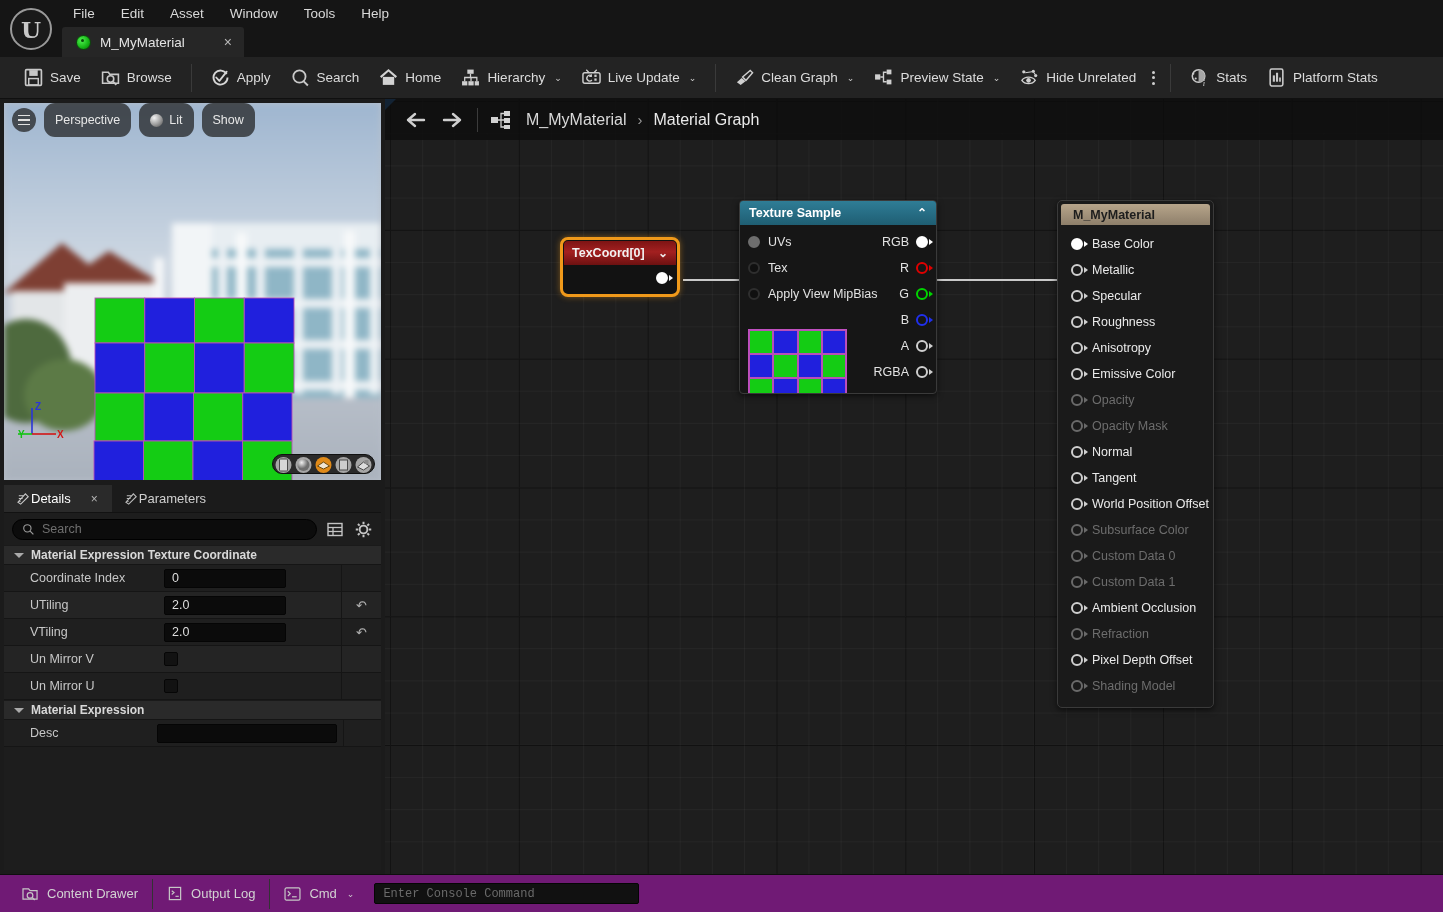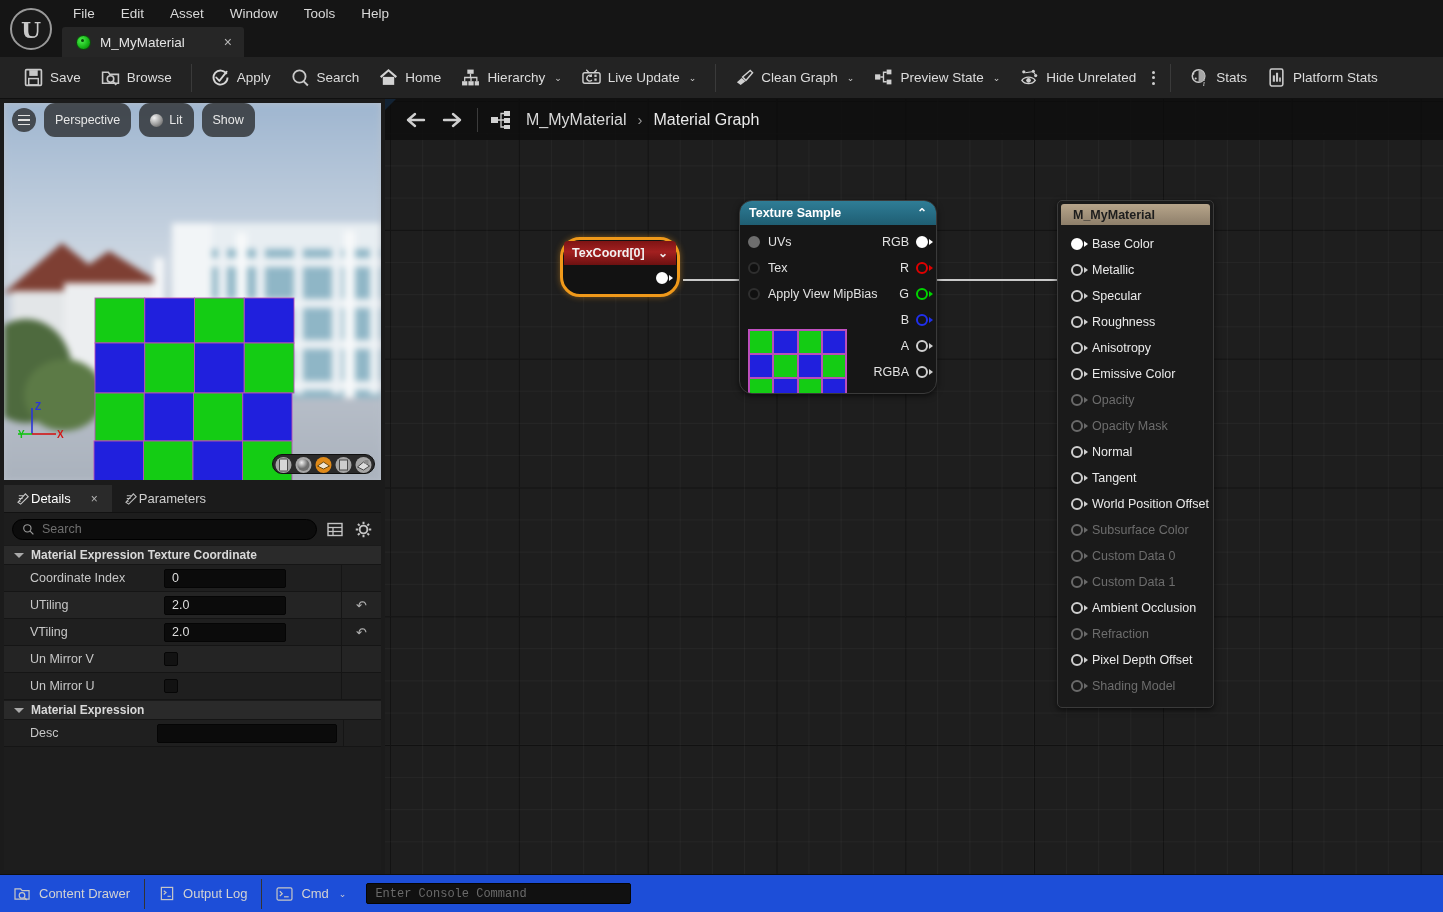--- a/index.html
+++ b/index.html
@@ -127,29 +127,29 @@
   .gsep { width:1px; height:24px; background:#3c3c3c; margin:0 10px 0 6px; }
   .crumb { font-size:16px; color:#d9d9d9; cursor:pointer; }
   .crumb-sep { font-size:15px; color:#9c9c9c; margin:0 9px; }
   .crumb.last { color:#e9e9e9; }
   .corner-tri { position:absolute; left:0; top:0; width:0; height:0;
     border-left:11px solid #2f7fd0; border-bottom:11px solid transparent; }
 
   
   .node { position:absolute; }
   .node-texcoord { left:175px; top:138px; width:120px; height:60px;
-     background:#121212; border:3px solid #f0991a; border-radius:20px; box-shadow:0 0 6px rgba(240,153,26,.45); }
+     background:#121212; border:3px solid #f0991a; border-radius:8px; box-shadow:0 0 6px rgba(240,153,26,.45); }
   .nt-head { height:24px; margin:1px; border-radius:4px 4px 0 0;
      background:linear-gradient(to bottom,#7d1414 0%,#a32020 45%,#6d1111 100%);
      display:flex; align-items:center; justify-content:space-between; padding:0 8px;}
   .nt-head span { font-size:12.5px; font-weight:bold; color:#f2f2f2; }
   .nt-body { height:28px; position:relative; }
 
   .node-tex { left:354px; top:101px; width:198px; height:113px; }
-  .ntx-wrap { background:#161616; border:1px solid #3a3a3a; border-radius:13px; overflow:hidden;
+  .ntx-wrap { background:#161616; border:1px solid #3a3a3a; border-radius:4px; overflow:hidden;
      box-shadow:0 2px 6px rgba(0,0,0,.6); }
   .ntx-head { height:24px; background:linear-gradient(to bottom,#2f7d96 0%,#1f5e73 100%);
      display:flex; align-items:center; justify-content:space-between; padding:0 9px; }
   .ntx-head span { font-size:12.5px; font-weight:bold; color:#ffffff; }
   .ntx-body { position:relative; padding:4px 0 8px 0; }
   .pin-row { height:26px; display:flex; align-items:center; justify-content:space-between; padding:0 8px; }
   .pin-left { display:flex; align-items:center; gap:8px; }
   .pin-right { display:flex; align-items:center; gap:7px; }
   .pin-label { font-size:12.5px; color:#e2e2e2; }
   .tex-thumb { position:absolute; left:8px; top:104px; width:99px; height:98px;
@@ -179,21 +179,21 @@
   .pin.gray .ring { background:#6e6e6e; border-color:#6e6e6e; }
   .pin.hollowdark .ring { border-color:#2e2e2e; background:#101010; }
   .pin.r .ring{border-color:#e00000;} .pin.r .arrow{border-left-color:#e00000;}
   .pin.g .ring{border-color:#00d400;} .pin.g .arrow{border-left-color:#00d400;}
   .pin.b .ring{border-color:#2030ee;} .pin.b .arrow{border-left-color:#2030ee;}
 
   .wire { position:absolute; height:2px; background:#c9c9c9; }
 
   
   .statusbar { position:absolute; left:0; top:874px; width:1443px; height:38px;
-     background:#1d4ed8; border-top:1px solid #0e0e0e; display:flex; align-items:center; }
+     background:#701a75; border-top:1px solid #0e0e0e; display:flex; align-items:center; padding-left:8px; }
   .sb-btn { display:flex; align-items:center; gap:8px; height:30px; padding:0 14px; font-size:13px; color:#d2d2d2; cursor:pointer;}
   .sb-sep { width:1px; height:30px; background:#333; }
   .cmd-input { width:265px; height:21px; background:#111; border:1px solid #050505; border-radius:2px;
      display:flex; align-items:center; padding-left:8px; margin-left:6px;
      font-family:"Liberation Mono", monospace; font-size:12px; color:#6a6a6a; }
 </style>
 </head>
 <body>
 
 <div class="app">

